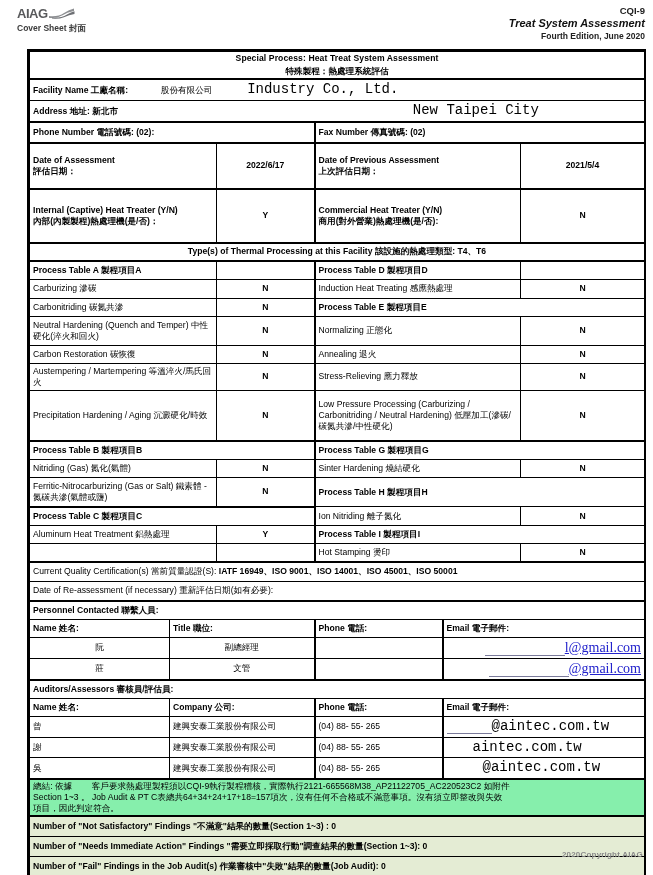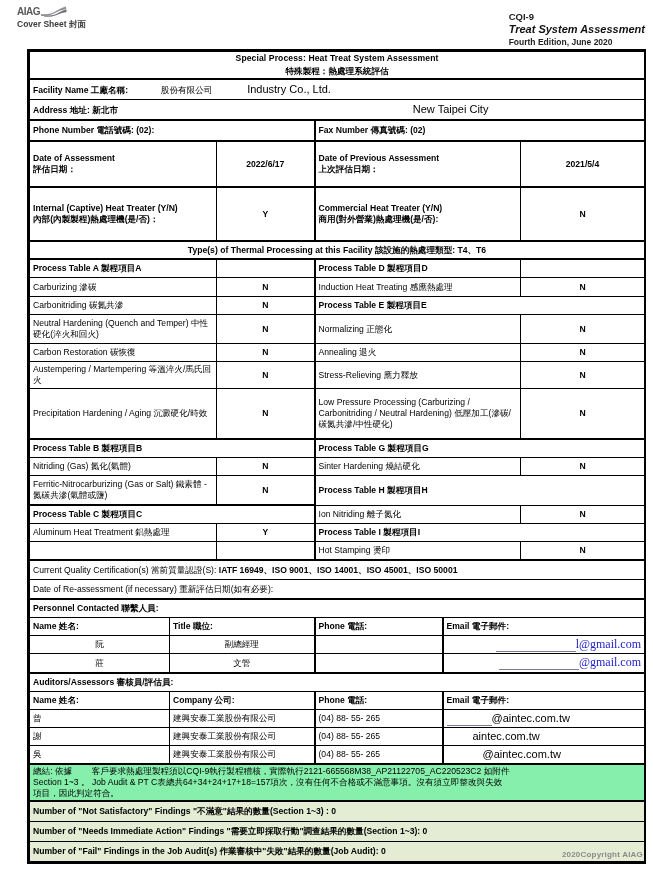--- a/index.html
+++ b/index.html
@@ -8,25 +8,25 @@
     font-family:"Liberation Sans","DejaVu Sans",sans-serif;
     color:#000;
     -webkit-font-smoothing:antialiased;
   }
   .page{position:relative;width:653px;height:875px;box-sizing:border-box;}
 
   
   .topbar{position:relative;height:46px;}
   .logo-wrap{position:absolute;left:17px;top:6px;}
   .logo-row{display:flex;align-items:center;}
-  .logo-text{font-size:10px;font-weight:bold;letter-spacing:-0.5px;color:#58595b;font-family:"Liberation Sans",sans-serif;}
+  .logo-text{font-size:13px;font-weight:bold;letter-spacing:-0.5px;color:#58595b;font-family:"Liberation Sans",sans-serif;}
   .logo-swoosh{width:26px;height:11px;margin-left:1px;position:relative;overflow:hidden;}
   .logo-swoosh svg{display:block;}
   .cover-sheet{font-size:8.5px;font-weight:bold;color:#3b3b3b;margin-top:2px;letter-spacing:0px;}
-  .hdr-right{position:absolute;right:8px;top:11px;line-height:1.25;}
+  .hdr-right{position:absolute;right:8px;top:5px;text-align:right;line-height:1.25;}
   .hdr-l1{font-size:9.5px;font-weight:bold;color:#222;}
   .hdr-l2{font-size:11px;font-weight:bold;font-style:italic;color:#111;}
   .hdr-l3{font-size:8.5px;font-weight:bold;color:#222;}
 
   
   .doc{
     position:absolute;left:27px;top:49px;width:619px;
     border:2px solid #000;box-sizing:border-box;background:#fff;
   }
   table.t{border-collapse:collapse;width:100%;table-layout:fixed;}
@@ -41,30 +41,30 @@
   .title1{font-size:12.5px;font-weight:bold;text-align:center;padding:3px 0 0 0;letter-spacing:0.1px;}
   .title2{font-size:12px;font-weight:bold;text-align:center;padding:0 0 3px 0;}
   .b{font-weight:bold;}
   .ctr{text-align:center;}
   .yn{text-align:center;font-weight:bold;font-size:8.6px;}
   .thick-t{border-top:2px solid #000 !important;}
   .thick-b{border-bottom:2px solid #000 !important;}
   .thick-l{border-left:2px solid #000 !important;border-radius:6px;}
   .greencell{background:#e4ecd4;}
   .green-sum{background:#86efac;font-size:8.4px;line-height:1.38;padding:2px 4px;}
-  .email{color:#2222cc;font-family:"Liberation Serif",serif;font-size:12px;margin-top:18px;}
+  .email{color:#2222cc;text-decoration:underline;font-family:"Liberation Serif",serif;font-size:14px;margin-top:18px;}
   .blankline{display:inline-block;border-bottom:1px solid #7a7a9a;}
   .val-b{font-weight:bold;text-align:center;}
   .footer-cr{
     position:absolute;right:10px;top:850px;
     font-size:8px;color:#8a8a8a;font-weight:bold;letter-spacing:0.2px;
   }
   .nameval{text-align:center;font-family:"Liberation Serif",serif;font-size:9.5px;}
   .cjk{font-family:"DejaVu Sans","Liberation Sans",sans-serif;}
-  .serifval{font-family:Liberation Sans, sans-serif;font-size:11px;}
+  .serifval{font-family:Liberation Mono, monospace;font-size:14px;}
 </style>
 </head>
 <body>
 
 <div class="page">
 
   <div class="topbar">
     <div class="logo-wrap">
       <div class="logo-row">
         <span class="logo-text">AIAG</span>

